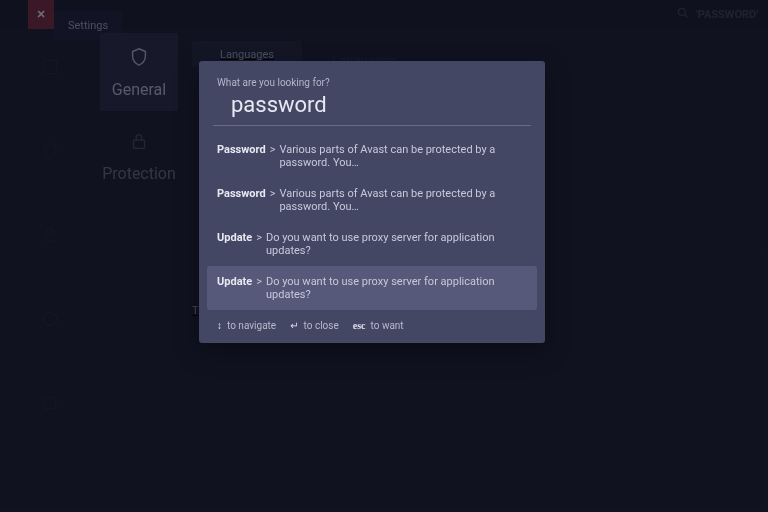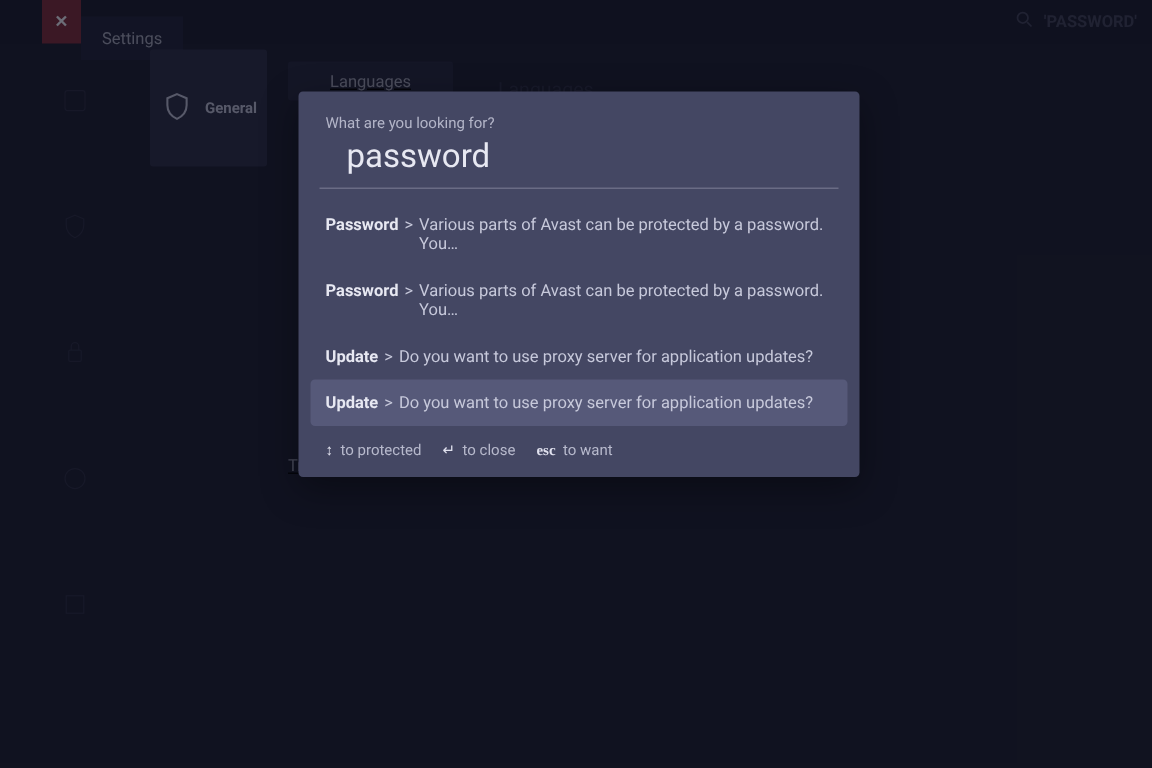--- a/index.html
+++ b/index.html
@@ -14,38 +14,38 @@
 .topbar .spacer { flex: 1; }
 .top-search { display: flex; align-items: center; margin-right: 10px; color: #3f4158; font-size: 11px; font-weight: 700; gap: 6px; }
 .top-search svg { width: 14px; height: 14px; stroke: #3f4158; }
 
 
 .sidebar { position: absolute; left: 0; top: 29px; bottom: 0; width: 180px; display: flex; }
 .leftcol { width: 100px; }
 .leftcol .slot { height: 84px; display: flex; flex-direction: column; align-items: center; justify-content: center; gap: 8px; color: #2a2c41; font-size: 10px; }
 .leftcol .slot svg { width: 20px; height: 20px; stroke: #2a2c41; fill: none; }
 .rightcol { width: 80px; padding-top: 4px; }
-.rightcol .tile { width: 78px; height: 78px; margin-bottom: 6px; display: flex; flex-direction: row; align-items: center; justify-content: center; gap: 8px; color: #6b6d85; font-size: 10px; border-radius: 2px; font-weight: bold; }
+.rightcol .tile { width: 78px; height: 78px; margin-bottom: 6px; display: flex; flex-direction: column; align-items: center; justify-content: center; gap: 8px; color: #6b6d85; font-size: 16px; border-radius: 2px; }
 .rightcol .tile.selected { background: #2c2e46; color: #b8bad0; }
 .rightcol .tile.selected svg { stroke: #b8bad0; }
 .rightcol .tile svg { width: 22px; height: 22px; stroke: #4a4c63; fill: none; }
 
 
 .main { position: absolute; left: 180px; top: 29px; right: 0; bottom: 0; padding: 12px 12px; text-decoration: underline; }
 .subtabs { display: flex; gap: 0; margin-bottom: 6px; }
 .subtab { width: 110px; height: 26px; display: flex; align-items: center; justify-content: center; font-size: 11px; color: #9ea0b3; background: #24263d; border-radius: 2px; }
 .ghosthdr { margin-left: 140px; margin-top: -20px; color: #2c2e44; font-size: 13px; }
 .ghost-section { color: #3e4058; font-size: 11px; margin-top: 236px; }
 .ghost-section2 { color: #8f91a7; font-size: 11px; margin-top: 36px; }
 
 
 .dim { position: absolute; inset: 0; background: rgba(8,10,20,0.55); }
 
 
-.modal { position: absolute; left: 199px; top: 61px; width: 374px; background: #444763; border-radius: 3px; padding: 16px 0 12px 0; box-shadow: 0 8px 24px rgba(0,0,0,0.35); }
+.modal { position: absolute; left: 199px; top: 61px; width: 346px; background: #444763; border-radius: 3px; padding: 16px 0 12px 0; box-shadow: 0 8px 24px rgba(0,0,0,0.35); }
 .modal .prompt { font-size: 10px; color: #b3b5c8; padding: 0 18px; margin-bottom: 4px; }
 .modal .query { font-size: 22px; color: #e7e8f2; padding: 0 18px 8px 18px; border-bottom: 1px solid #6a6c85; margin: 0 14px 8px 14px; }
 .results { display: flex; flex-direction: column; }
 .result { font-size: 11px; color: #c7c9db; padding: 9px 18px; display: flex; gap: 4px; cursor: pointer; }
 .result .key { font-weight: 700; color: #e7e8f2; }
 .result .arrow { color: #c7c9db; }
 .result.highlight { background: #565979; border-radius: 3px; margin: 0 8px; padding: 9px 10px; }
 .hints { display: flex; align-items: center; gap: 14px; padding: 10px 18px 0 18px; font-size: 10px; color: #b7b9cc; }
 .hints .hint { display: flex; align-items: center; gap: 5px; }
 .hints .keycap { display: inline-flex; align-items: center; justify-content: center; font-size: 10px; color: #e0e1ee; }
@@ -108,20 +108,27 @@
           <span></span>
         </div>
     </div>
     <div class="rightcol">
       <div class="tile selected">
         <span><svg viewBox="0 0 24 24" stroke-width="1.5">
               <path d="M12 3l7 3v5c0 5-3 8-7 10-4-2-7-5-7-10V6z"></path>
             </svg></span>
         <span>General</span>
       </div>
+      <div class="tile">
+        <span><svg viewBox="0 0 24 24" stroke-width="1.5">
+              <rect x="6" y="11" width="12" height="9" rx="1"></rect>
+              <path d="M9 11V8a3 3 0 0 1 6 0v3"></path>
+            </svg></span>
+        <span>Protection</span>
+      </div>
     </div>
   </div>
 
   <div class="main">
     <div class="subtabs">
       <div class="subtab">Languages</div>
     </div>
     <div class="ghosthdr">Languages</div>
     <div class="ghost-section"></div>
     <div class="ghost-section2">Troubleshooting</div>
@@ -150,21 +157,21 @@
       </div>
       <div class="result highlight">
         <span class="key">Update</span>
         <span class="arrow">&gt;</span>
         <span>Do you want to use proxy server for application updates?</span>
       </div>
     </div>
     <div class="hints">
       <div class="hint">
         <span class="keycap">↕</span>
-        <span>to protected</span>
+        <span>to navigate</span>
       </div>
       <div class="hint">
         <span class="keycap">↵</span>
         <span>to close</span>
       </div>
       <div class="hint">
         <span class="keycap esc">esc</span>
         <span>to want</span>
       </div>
     </div>

